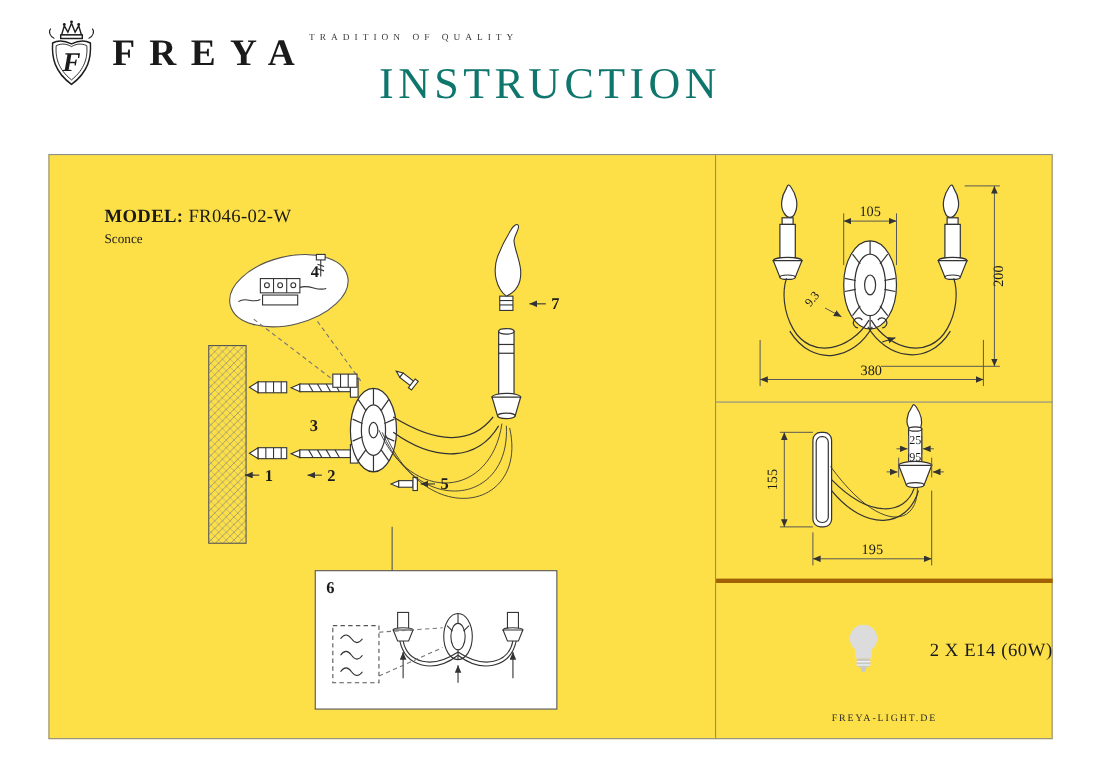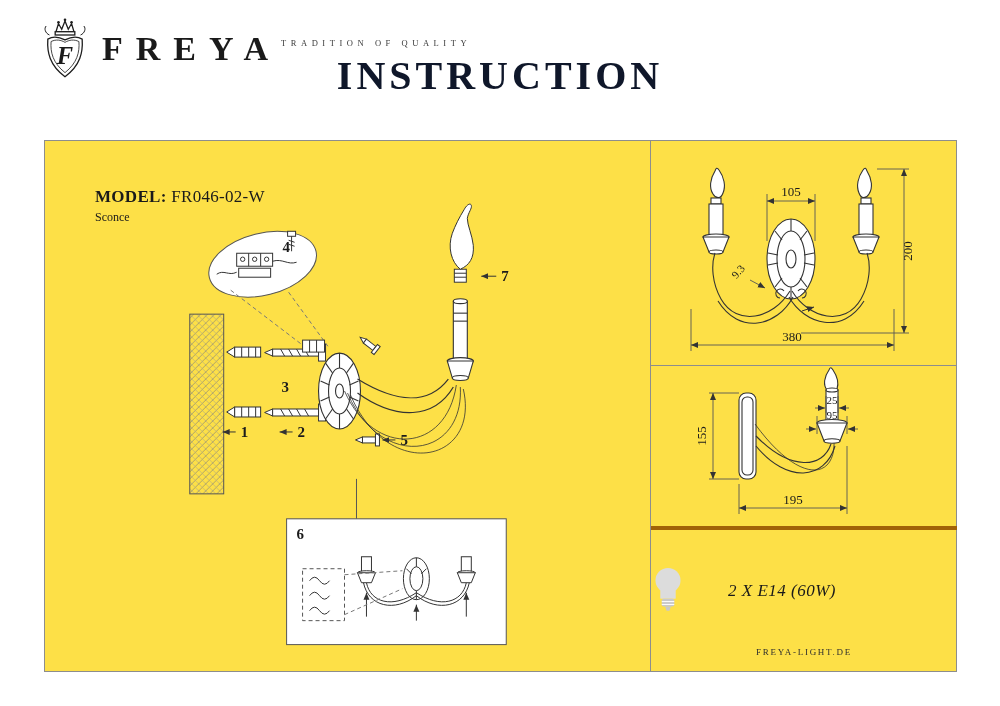--- a/index.html
+++ b/index.html
@@ -5,40 +5,40 @@
   * { margin:0; padding:0; box-sizing:border-box; }
   html,body { background:#ffffff; }
   body { width:1000px; height:706px; font-family:"Liberation Serif", serif; color:#1a1a1a; }
   .page { position:relative; width:1000px; height:706px; background:#ffffff; overflow:hidden; }
 
   
   .header-logo { position:absolute; left:38px; top:16px; display:flex; align-items:flex-start; gap:10px; }
   .crest { display:block; }
   .brand-col { display:flex; flex-direction:row; }
   .brand-name { font-size:34px; font-weight:bold; letter-spacing:13px; line-height:1; margin-top:16px; white-space:nowrap; }
-  .brand-tagline { font-size:8.5px; letter-spacing:4.55px; color:#3a3a3a; margin-top:22px; white-space:nowrap; }
-  .page-title { position:absolute; left:0; top:52px; width:100%; text-align:center; font-size:40px; font-weight:700; letter-spacing:4px; color:#0f172a; }
+  .brand-tagline { font-size:8.5px; letter-spacing:4.55px; color:#3a3a3a; margin-top:12px; white-space:nowrap; }
+  .page-title { position:absolute; left:0; top:52px; width:100%; text-align:center; font-size:40px; font-weight:400; letter-spacing:4px; color:#0f766e; }
 
   
   .main-box { position:absolute; left:44px; top:140px; width:913px; height:532px; border:1px solid #8d8d8d; background:#fde047; }
   .left-panel { position:absolute; left:0; top:0; width:606px; height:100%; border-right:1px solid #8d8d8d; }
   .assembly-svg { position:absolute; left:0; top:0; width:100%; height:100%; }
   .model-block { position:absolute; left:50px; top:46px; z-index:2; }
   .model-line { font-size:17px; letter-spacing:0.3px; }
   .model-label { font-weight:bold; }
   .model-type { font-size:12px; margin-top:3px; }
 
   .right-panel { position:absolute; left:606px; top:0; width:306px; height:100%; }
   .sec { position:relative; width:306px; }
   .sec-front { height:225px; border-bottom:1px solid #8d8d8d; }
   .sec-side  { height:164px; border-bottom:4px solid #a16207; }
   .sec-spec  { height:140px; }
   .sec svg.fill { display:block; width:306px; }
 
-  .spec-row { display:flex; align-items:center; justify-content:flex-start; gap:43px; padding-top:36px;font-style:italic; }
+  .spec-row { display:flex; align-items:center; justify-content:flex-end; gap:43px; padding-top:36px; }
   .spec-text { font-size:17px; letter-spacing:0.5px; }
   .site { position:absolute; bottom:13px; left:0; width:100%; text-align:center; font-size:9px; letter-spacing:1.7px; color:#2e2e2e;margin-top:28px; }
 
   svg text { font-family:"Liberation Serif", serif; fill:#1b1b1b; }
   text.dim  { font-size:13px; }
   text.dims { font-size:11px; }
   text.pnum { font-size:15px; font-weight:bold; }
 </style>
 </head>
 <body>

